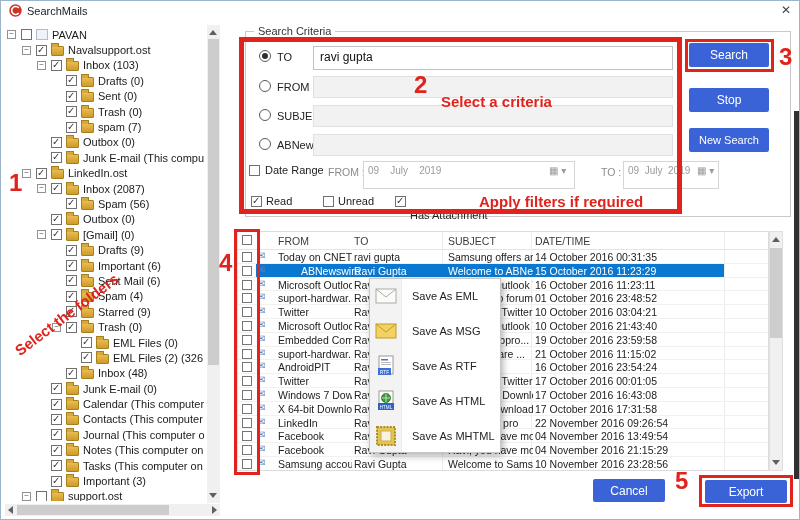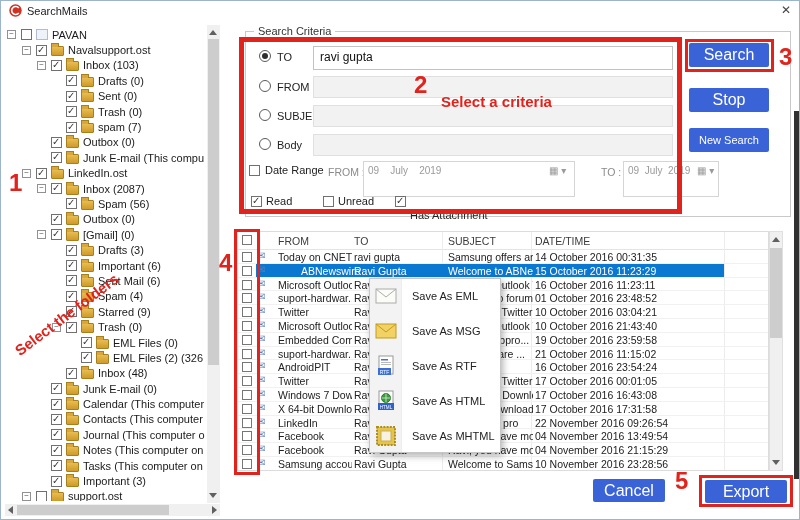--- a/index.html
+++ b/index.html
@@ -41,27 +41,27 @@
   .arr-left  { border-top:4px solid transparent; border-bottom:4px solid transparent; border-right:5px solid #606060; }
   .arr-right { border-top:4px solid transparent; border-bottom:4px solid transparent; border-left:5px solid #606060; }
   
   .groupbox { position:absolute; left:244px; top:30px; width:546px; height:186px; border:1px solid #c9c9c9; }
   .group-label { position:absolute; left:8px; top:-7px; background:#fff; padding:0 4px; font-size:11px; color:#333; }
   .radio { position:absolute; width:12px; height:12px; border:1px solid #5a5a5a; border-radius:50%; background:#fff; }
   .radio.sel:after { content:""; position:absolute; left:2px; top:2px; width:6px; height:6px; border-radius:50%; background:#2e2e2e; }
   .crit-label { position:absolute; font-size:11px; color:#222; }
   .crit-field { position:absolute; left:312px; width:360px; height:22px; background:#f2f2f2; border:1px solid #e0e0e0; }
   .crit-field.active { background:#fff; border:1px solid #c2c2c2; height:24px; font-size:12px; color:#111; padding:3px 6px; }
-  .date-field { position:absolute; height:36px; border:1px solid #d5d5d5; background:#fff; color:#9a9a9a;
+  .date-field { position:absolute; height:28px; border:1px solid #d5d5d5; background:#fff; color:#9a9a9a;
                 font-size:10px; padding:3px 4px; white-space:pre; }
   .cal-ic { position:absolute; color:#9a9a9a; font-size:10px; }
   .gray-label { position:absolute; font-size:10.5px; color:#8a8a8a; }
   
   .btn { position:absolute; background:#3b63d8; color:#fff; border:none; border-radius:2px;
-         font-size:16px; font-family:"Liberation Sans", sans-serif; cursor:pointer; text-align:center; }
+         font-size:12px; font-family:"Liberation Sans", sans-serif; cursor:pointer; text-align:center; }
   
   #table { position:absolute; left:236px; top:230px; width:532px; height:240px; background:#fff;
            border:1px solid #dcdcdc; overflow:hidden; }
   .thead { position:absolute; left:0; top:0; width:100%; height:18px; border-bottom:1px solid #e4e4e4; }
   .th { position:absolute; top:3px; font-size:10.5px; color:#3c3c3c; }
   .col-line { position:absolute; top:0; width:1px; height:100%; background:#ececec; }
   .trow { position:absolute; left:0; width:100%; height:13.8px; border-bottom:1px solid #f1f1f1; font-size:10.5px; }
   .trow .cell { position:absolute; top:1px; white-space:nowrap; overflow:hidden; color:#222; }
   .trow.sel .hl { position:absolute; left:18px; top:0; width:468px; height:13px; background:#0a78d0; }
   .trow.sel .cell { color:#fff; z-index:2; }
@@ -176,21 +176,21 @@
       <div class="tree-row" style="padding-left: 32px;">
         <span class="expander">−</span>
         <span class="cb checked"></span>
         <span class="folder"></span>
         <span class="tree-label">[Gmail] (0)</span>
       </div>
       <div class="tree-row" style="padding-left: 47px;">
         <span class="exp-spacer"></span>
         <span class="cb checked"></span>
         <span class="folder"></span>
-        <span class="tree-label">Drafts (3)</span>
+        <span class="tree-label">Drafts (9)</span>
       </div>
       <div class="tree-row" style="padding-left: 47px;">
         <span class="exp-spacer"></span>
         <span class="cb checked"></span>
         <span class="folder"></span>
         <span class="tree-label">Important (6)</span>
       </div>
       <div class="tree-row" style="padding-left: 47px;">
         <span class="exp-spacer"></span>
         <span class="cb checked"></span>
@@ -302,21 +302,21 @@
       <span class="radio sel" style="left: 258px; top: 49px; position: absolute;"></span>
       <span class="crit-label" style="left: 276px; top: 50px;">TO</span>
       <div class="crit-field active" style="top: 45px;">ravi gupta</div>
       <span class="radio" style="left: 258px; top: 79px; position: absolute;"></span>
       <span class="crit-label" style="left: 276px; top: 80px;">FROM</span>
       <div class="crit-field" style="top: 75px;"></div>
       <span class="radio" style="left: 258px; top: 108px; position: absolute;"></span>
       <span class="crit-label" style="left: 276px; top: 109px;">SUBJECT</span>
       <div class="crit-field" style="top: 104px;"></div>
       <span class="radio" style="left: 258px; top: 137px; position: absolute;"></span>
-      <span class="crit-label" style="left: 276px; top: 138px;">Body</span>
+      <span class="crit-label" style="left: 276px; top: 138px;">ABNew</span>
       <div class="crit-field" style="top: 133px;"></div>
     </div>
 
   <div id="daterange">
     <span class="cb" id="dr-cb" style="position:absolute; left:248px; top:164px;"></span>
     <span class="crit-label" style="left:264px; top:163px;">Date Range</span>
     <span class="gray-label" style="left:327px; top:165px;">FROM :</span>
     <span class="date-field" style="left:362px; top:160px; width:212px;">09    July    2019</span>
     <span class="cal-ic" style="left:548px; top:164px;">▦ ▾</span>
     <span class="gray-label" style="left:600px; top:165px;">TO :</span>
@@ -539,16 +539,17 @@
   <div class="red-rect" style="left:233px; top:228px; width:26px;  height:246px; border-width:3px;"></div>
   <div class="red-rect" style="left:698px; top:474px; width:94px;  height:32px;  border-width:3px;"></div>
 
   <span class="red-num" style="left:8px;   top:168px;">1</span>
   <span class="red-num" style="left:413px; top:70px;">2</span>
   <span class="red-num" style="left:778px; top:42px;">3</span>
   <span class="red-num" style="left:218px; top:248px;">4</span>
   <span class="red-num" style="left:674px; top:466px;">5</span>
 
   <span class="red-text" style="left:440px; top:92px;  font-size:15px;">Select a criteria</span>
+  <span class="red-text" style="left:478px; top:192px; font-size:15px;">Apply filters if required</span>
   <span class="red-text" style="left:-2px; top:290px; width:175px; font-size:15px; transform:rotate(-37deg); display:inline-block;">Select the folders</span>
 
   <div class="dark-edge"></div>
 </div>
 
 </body></html>

